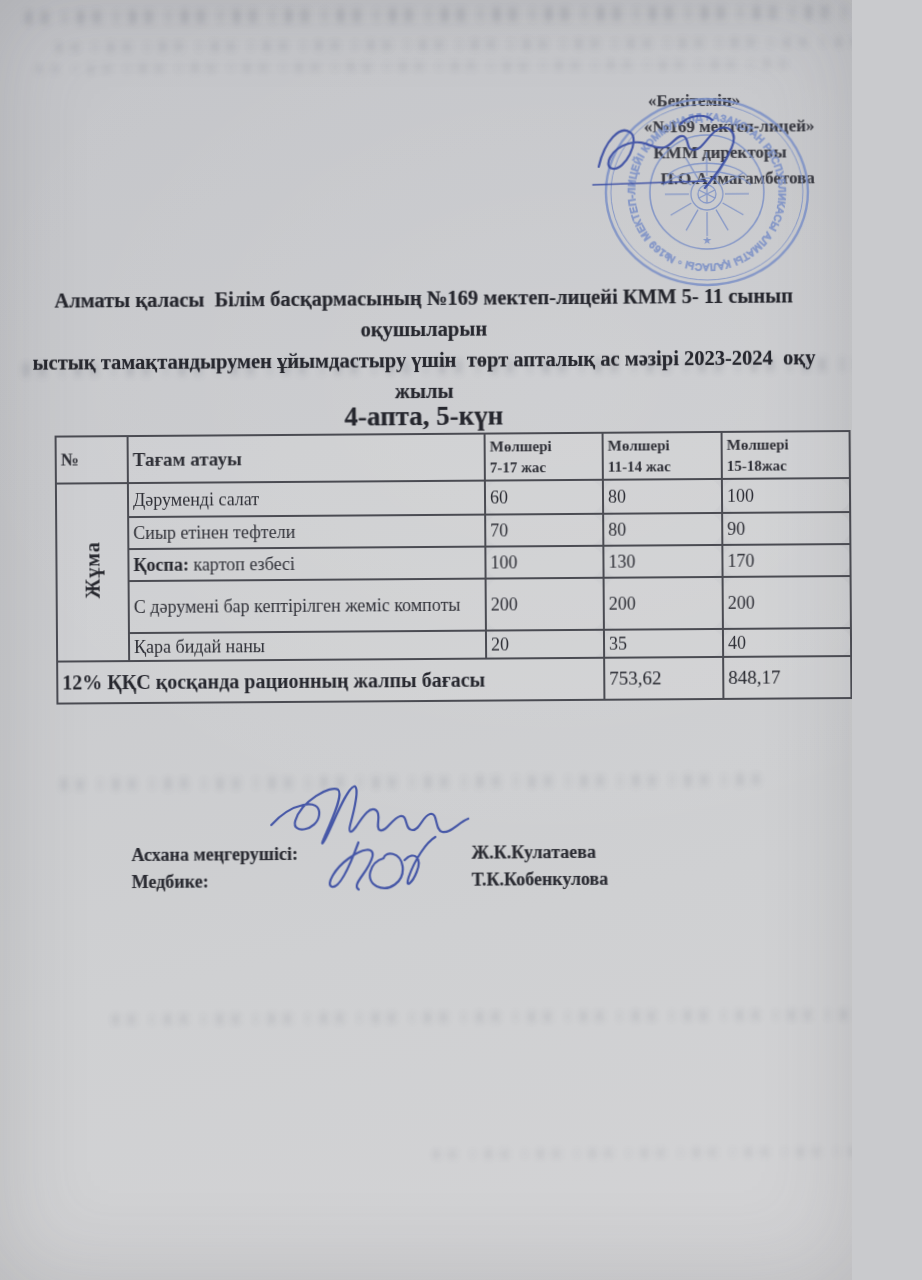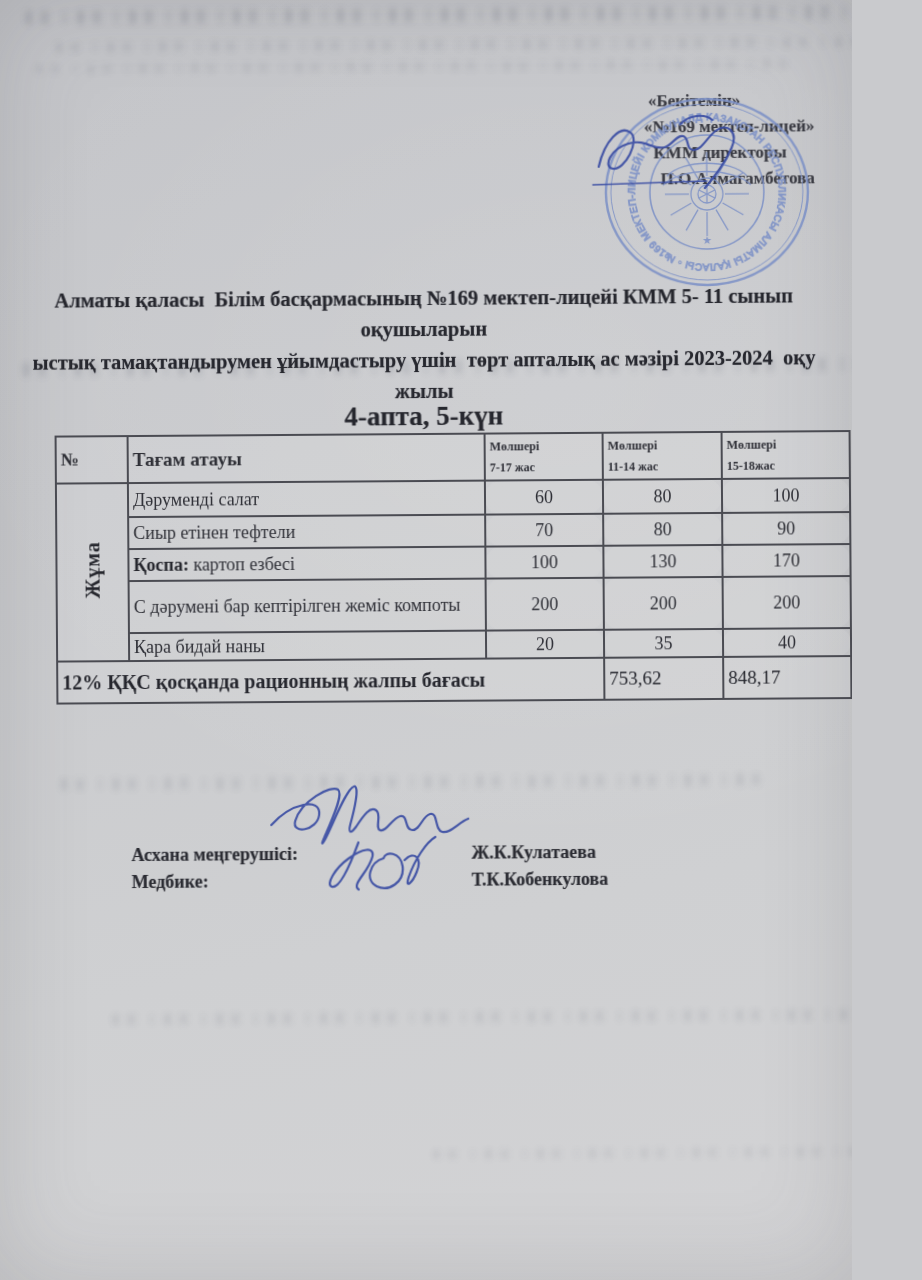--- a/index.html
+++ b/index.html
@@ -60,29 +60,29 @@
     font-size:18px;color:#2e2f36;
   }
   table.menu td,table.menu th{
     border:2px solid #4a4b52;padding:0 4px;vertical-align:middle;
     background:rgba(238,238,241,.12);
   }
   tr.hdr{height:47px;}
   th{font-weight:bold;text-align:left;}
   th.c-num{padding-left:16px;font-size:18px;}
   th.c-name{padding-left:12px;font-size:19px;}
-  th.c-m{padding-left:8px;font-size:12px;line-height:21px;}
+  th.c-m{padding-left:8px;font-size:15px;line-height:21px;}
   td.day-cell{text-align:center;}
   .day-label{
     display:inline-block;writing-mode:vertical-rl;transform:rotate(180deg);
     font-weight:bold;font-size:20px;letter-spacing:1px;color:#26272e;
   }
   td.dish-cell{padding-left:10px;line-height:22px;}
   td.dish-cell b{color:#26272e;margin-top:13px;}
-  td.val-cell{text-align:center;border-radius:16px;}
+  td.val-cell{border-radius:16px;}
   tr.r1{height:34px;} tr.r2{height:32px;} tr.r3{height:32px;} tr.r4{height:52px;} tr.r5{height:28px;}
   tr.total{height:42px;}
   td.total-label{font-weight:bold;font-size:20px;padding-left:18px;color:#26272e;}
   td.total-val{font-weight:normal;font-size:19px;padding-left:14px;color:#26272e;}
   
   .signs{position:absolute;left:130px;top:840px;font-weight:bold;font-size:18px;line-height:27px;color:#2b2c33;text-shadow:0 0 1px rgba(40,40,50,.35);}
   .sign-row{display:flex;}
   .s-label{width:340px;}
   .s-name{width:240px;}
 </style>

